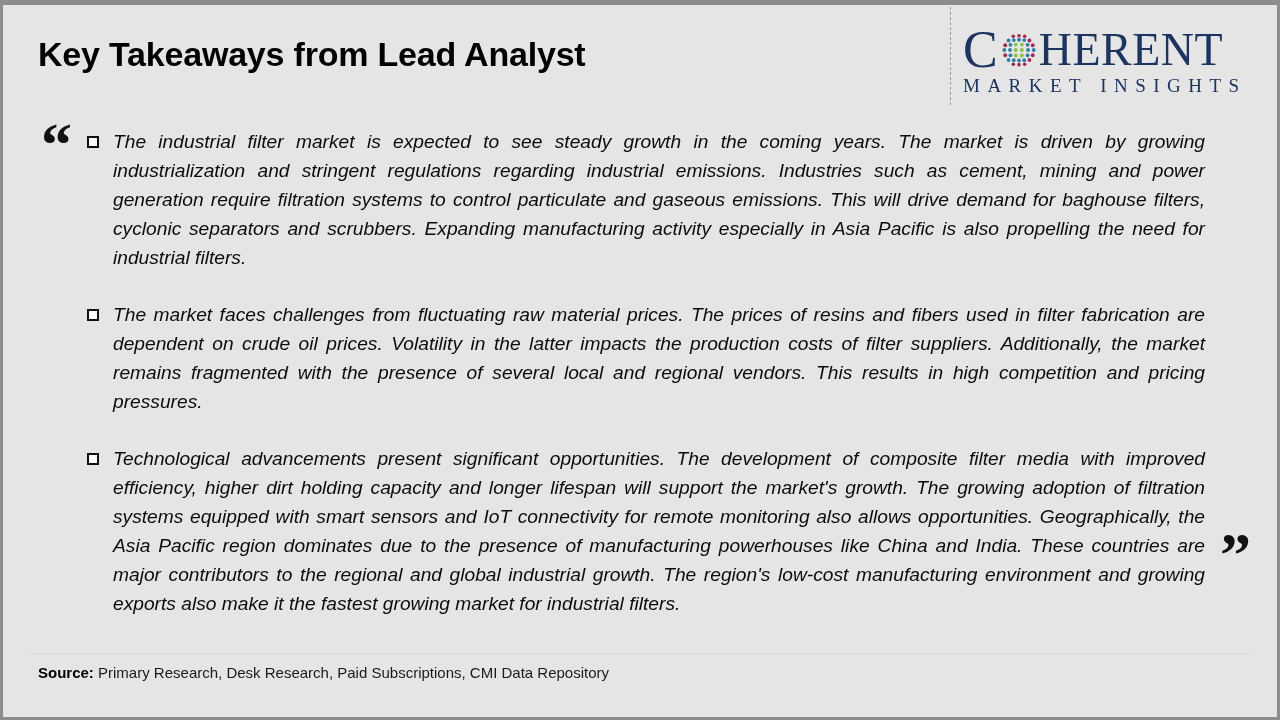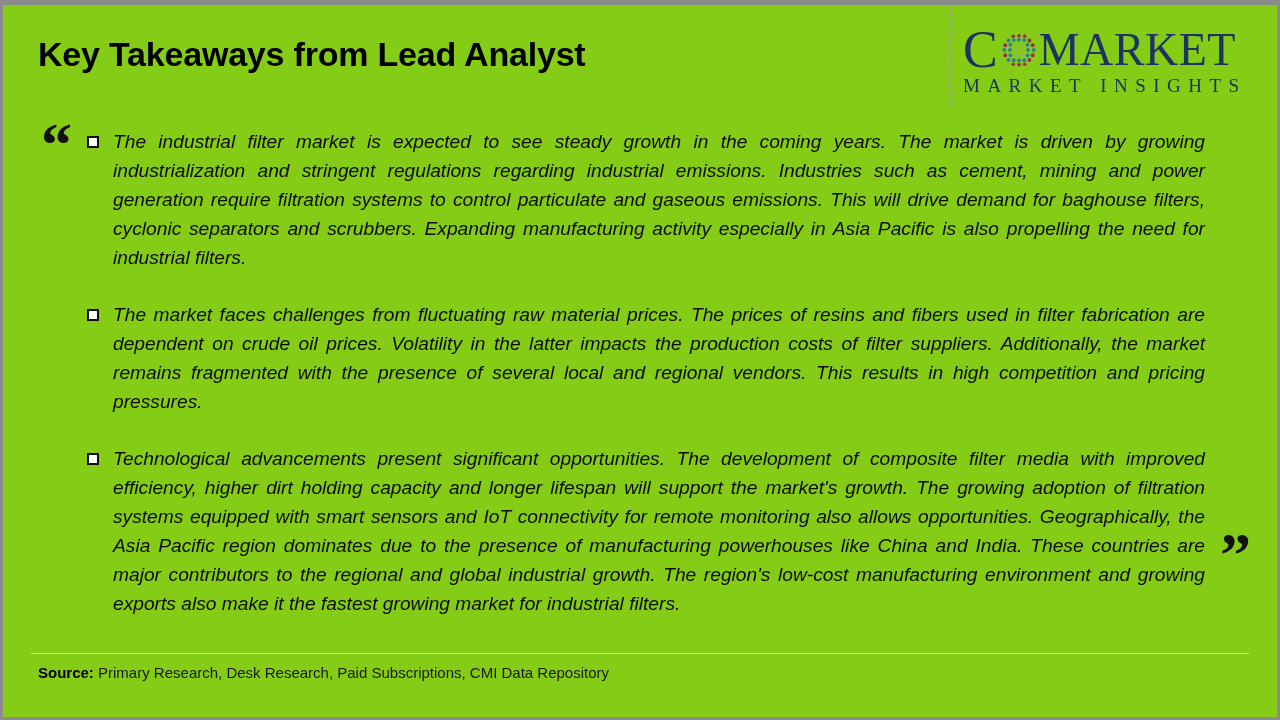--- a/index.html
+++ b/index.html
@@ -12,21 +12,21 @@
     height: 720px;
     font-family: "Liberation Sans", sans-serif;
     overflow: hidden;
   }
 
   .slide {
     position: relative;
     width: 1280px;
     height: 720px;
     box-sizing: border-box;
-    background: #84cc16;
+    background: #e5e5e5;
     border-top: 5px solid #8c8c8c;
     border-left: 3px solid #8c8c8c;
     border-right: 3px solid #8c8c8c;
     border-bottom: 3px solid #8c8c8c;
     overflow: hidden;
   }
 
   
   .header {
     position: absolute;
@@ -261,21 +261,21 @@
               <circle cx="20" cy="31" r="2.0" fill="#2f7ca8"></circle>
               <circle cx="25.5" cy="30.8" r="2.0" fill="#2f7ca8"></circle>
               <circle cx="31" cy="30.5" r="2.0" fill="#9e2b4e"></circle>
 
               <circle cx="14" cy="35" r="1.9" fill="#9e2b4e"></circle>
               <circle cx="20" cy="35.4" r="1.9" fill="#9e2b4e"></circle>
               <circle cx="26" cy="35" r="1.9" fill="#9e2b4e"></circle>
             </g>
           </svg>
         </span>
-        <span class="logo-rest">MARKET</span>
+        <span class="logo-rest">HERENT</span>
       </div>
       <div class="logo-sub">MARKET INSIGHTS</div>
     </div>
   </div>
 
   <div class="content">
 
     <div class="quote-open">“</div>
 
     <div class="bullet-list">

